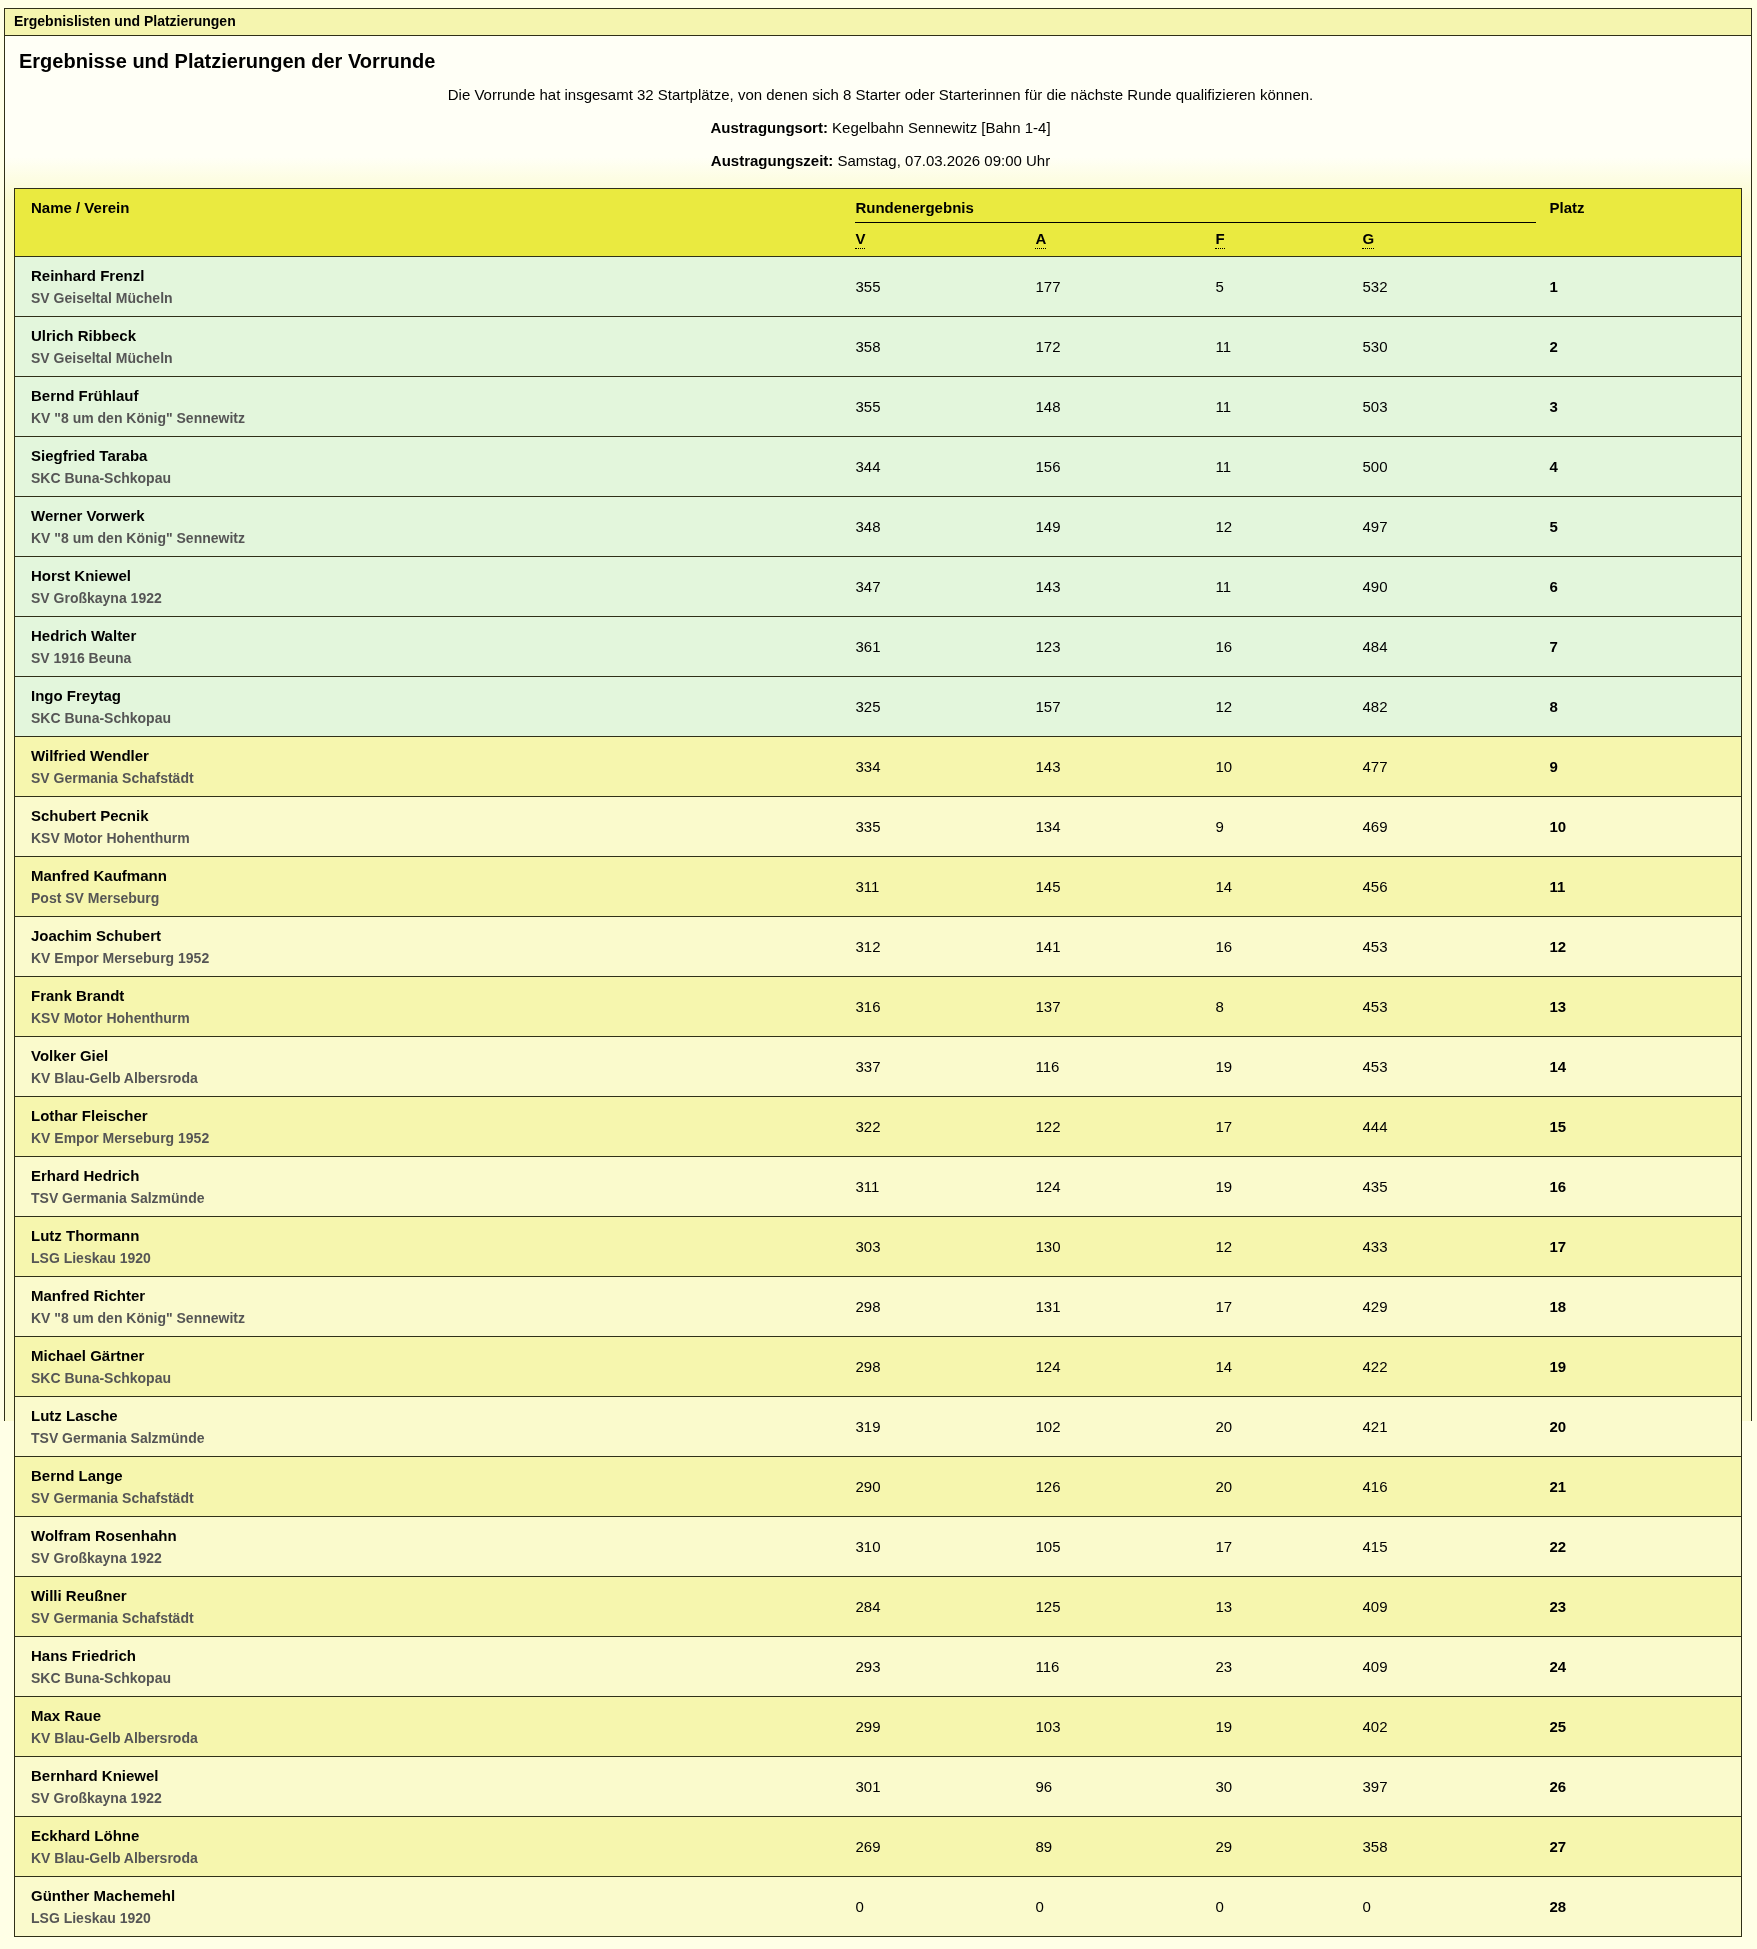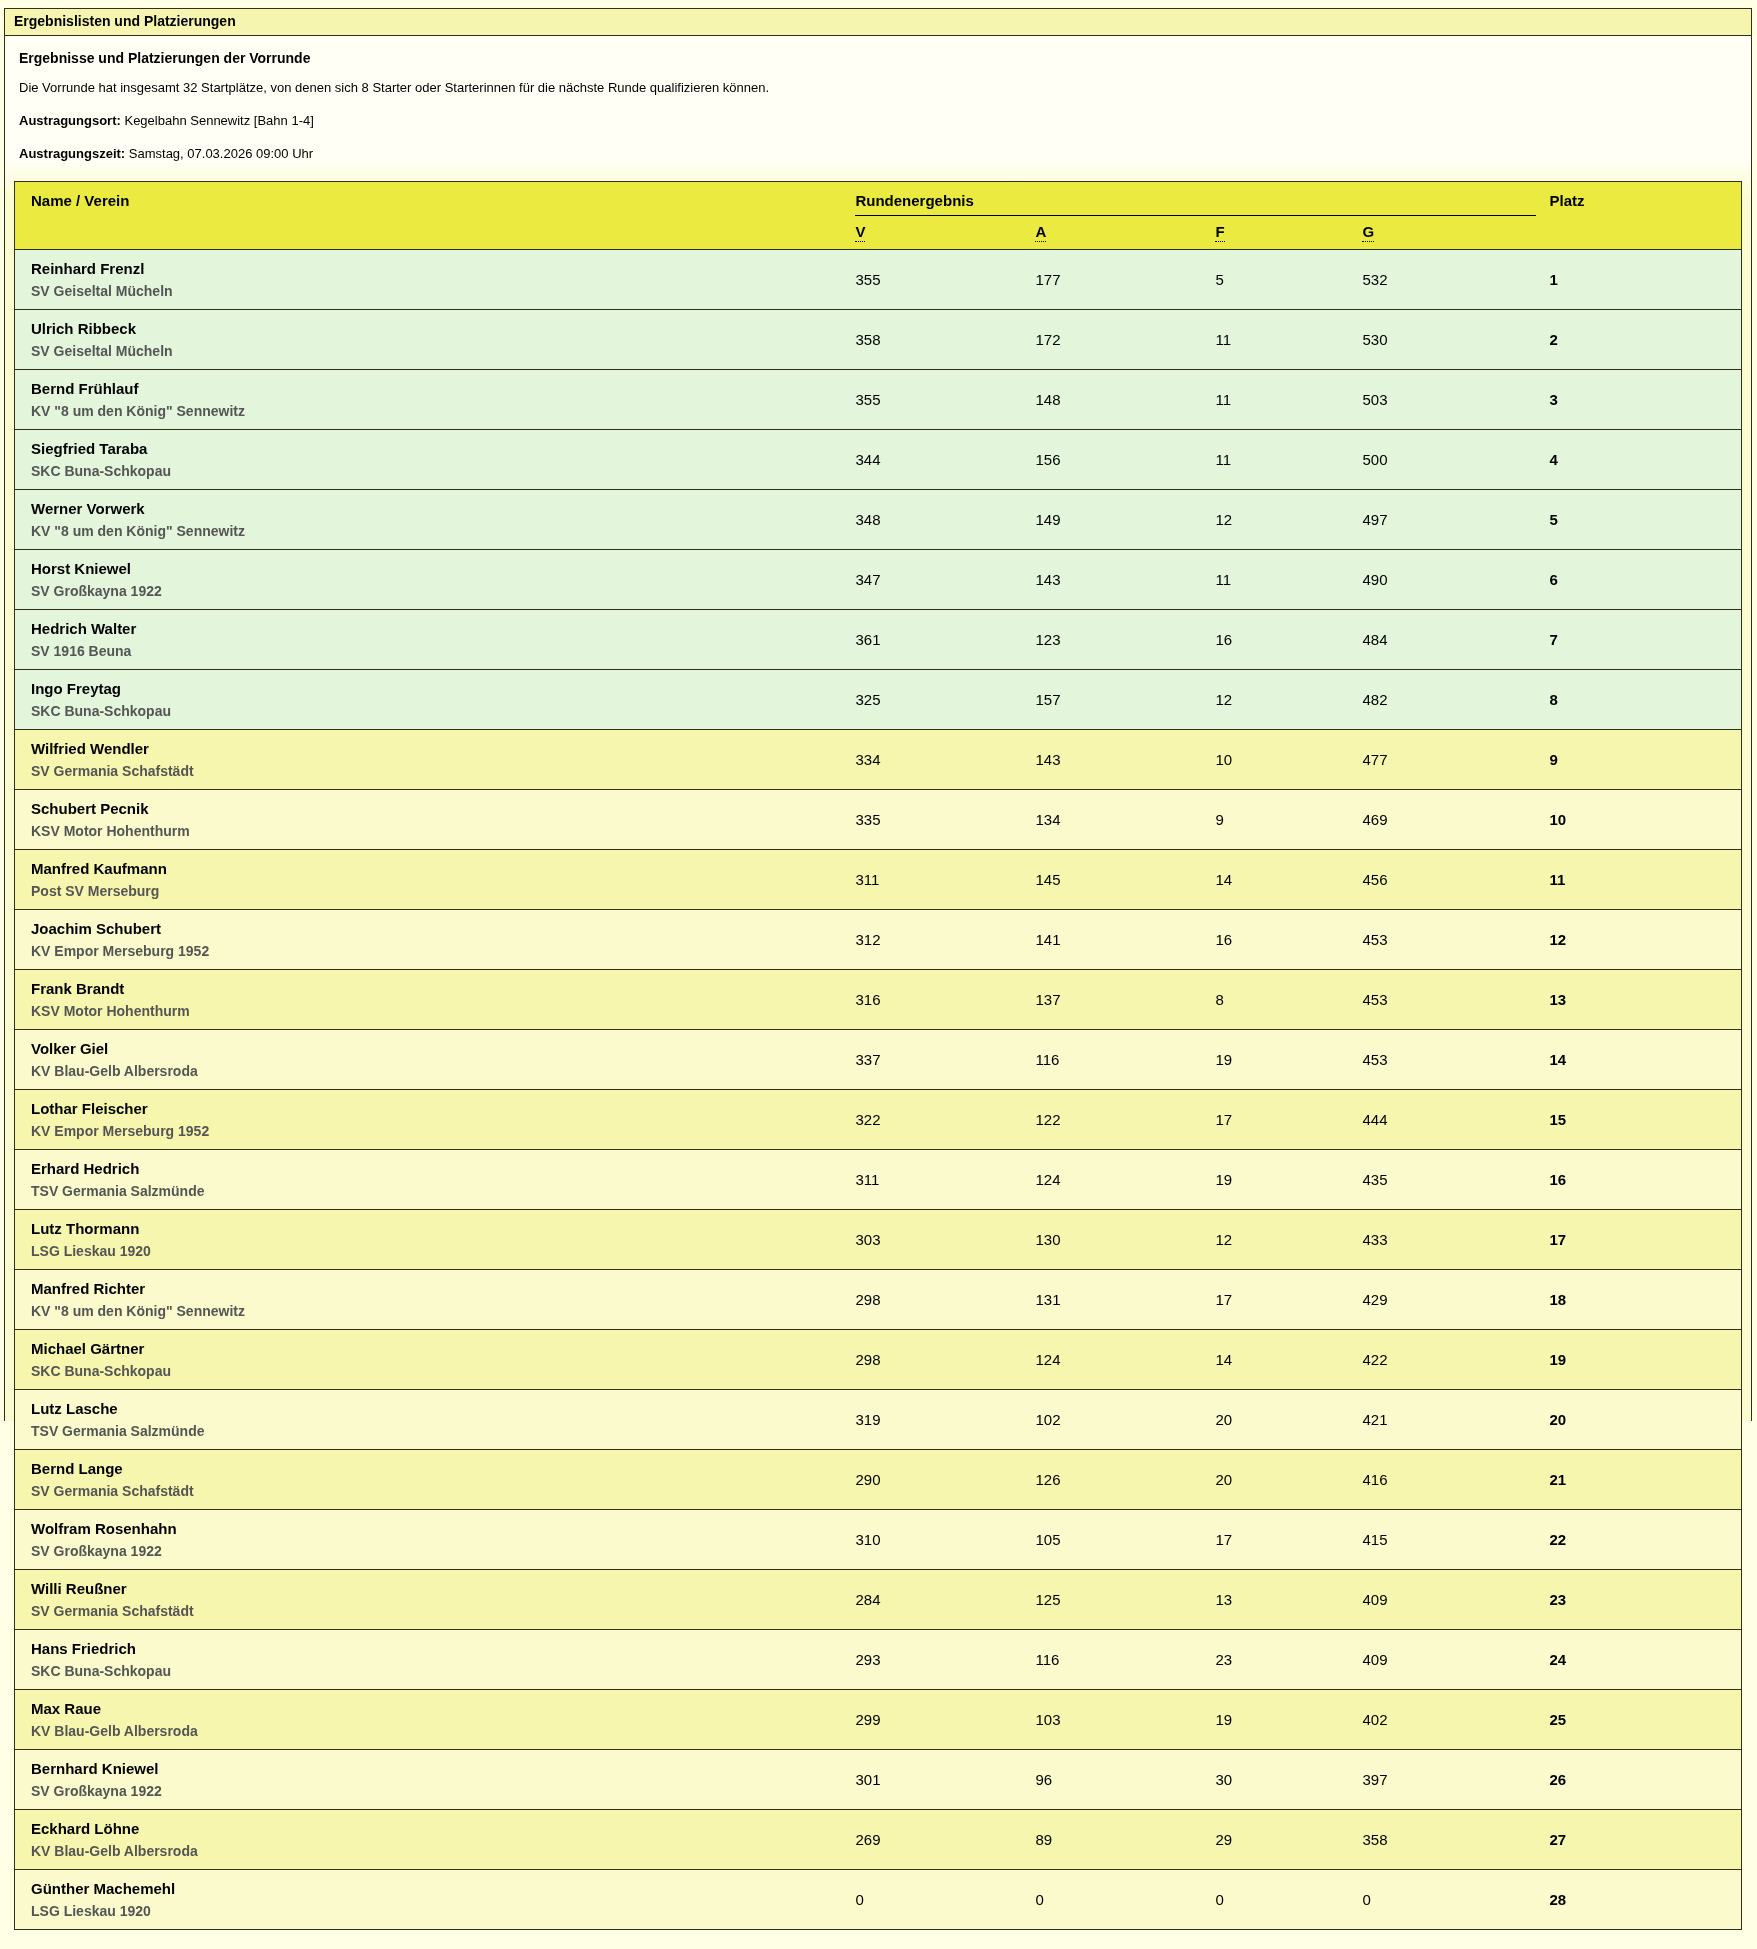--- a/index.html
+++ b/index.html
@@ -32,28 +32,29 @@
   .topbar{
     background:var(--topbar-bg);
     border-bottom:1px solid var(--border);
     padding:4px 9px 5px 9px;
     font-size:14px;
     font-weight:bold;
     line-height:17px;
   }
   .content{padding:0 9px;}
   h1.page-title{
-    font-size:14px;
+    font-size:20px;
     font-weight:bold;
     margin:14px 0 2px 5px;
   }
   p.meta-line{
-    font-size:13px;
+    font-size:15px;
     margin:12px 0 14px 5px;
     line-height:19px;
+    text-align:center;
   }
   p.meta-line b{font-weight:bold;}
   table.results{
     width:100%;
     border-collapse:collapse;
     table-layout:fixed;
     border:1px solid var(--border);
     margin-top:18px;
   }
   col.c-v{width:180px;} col.c-a{width:180px;} col.c-f{width:147px;}

